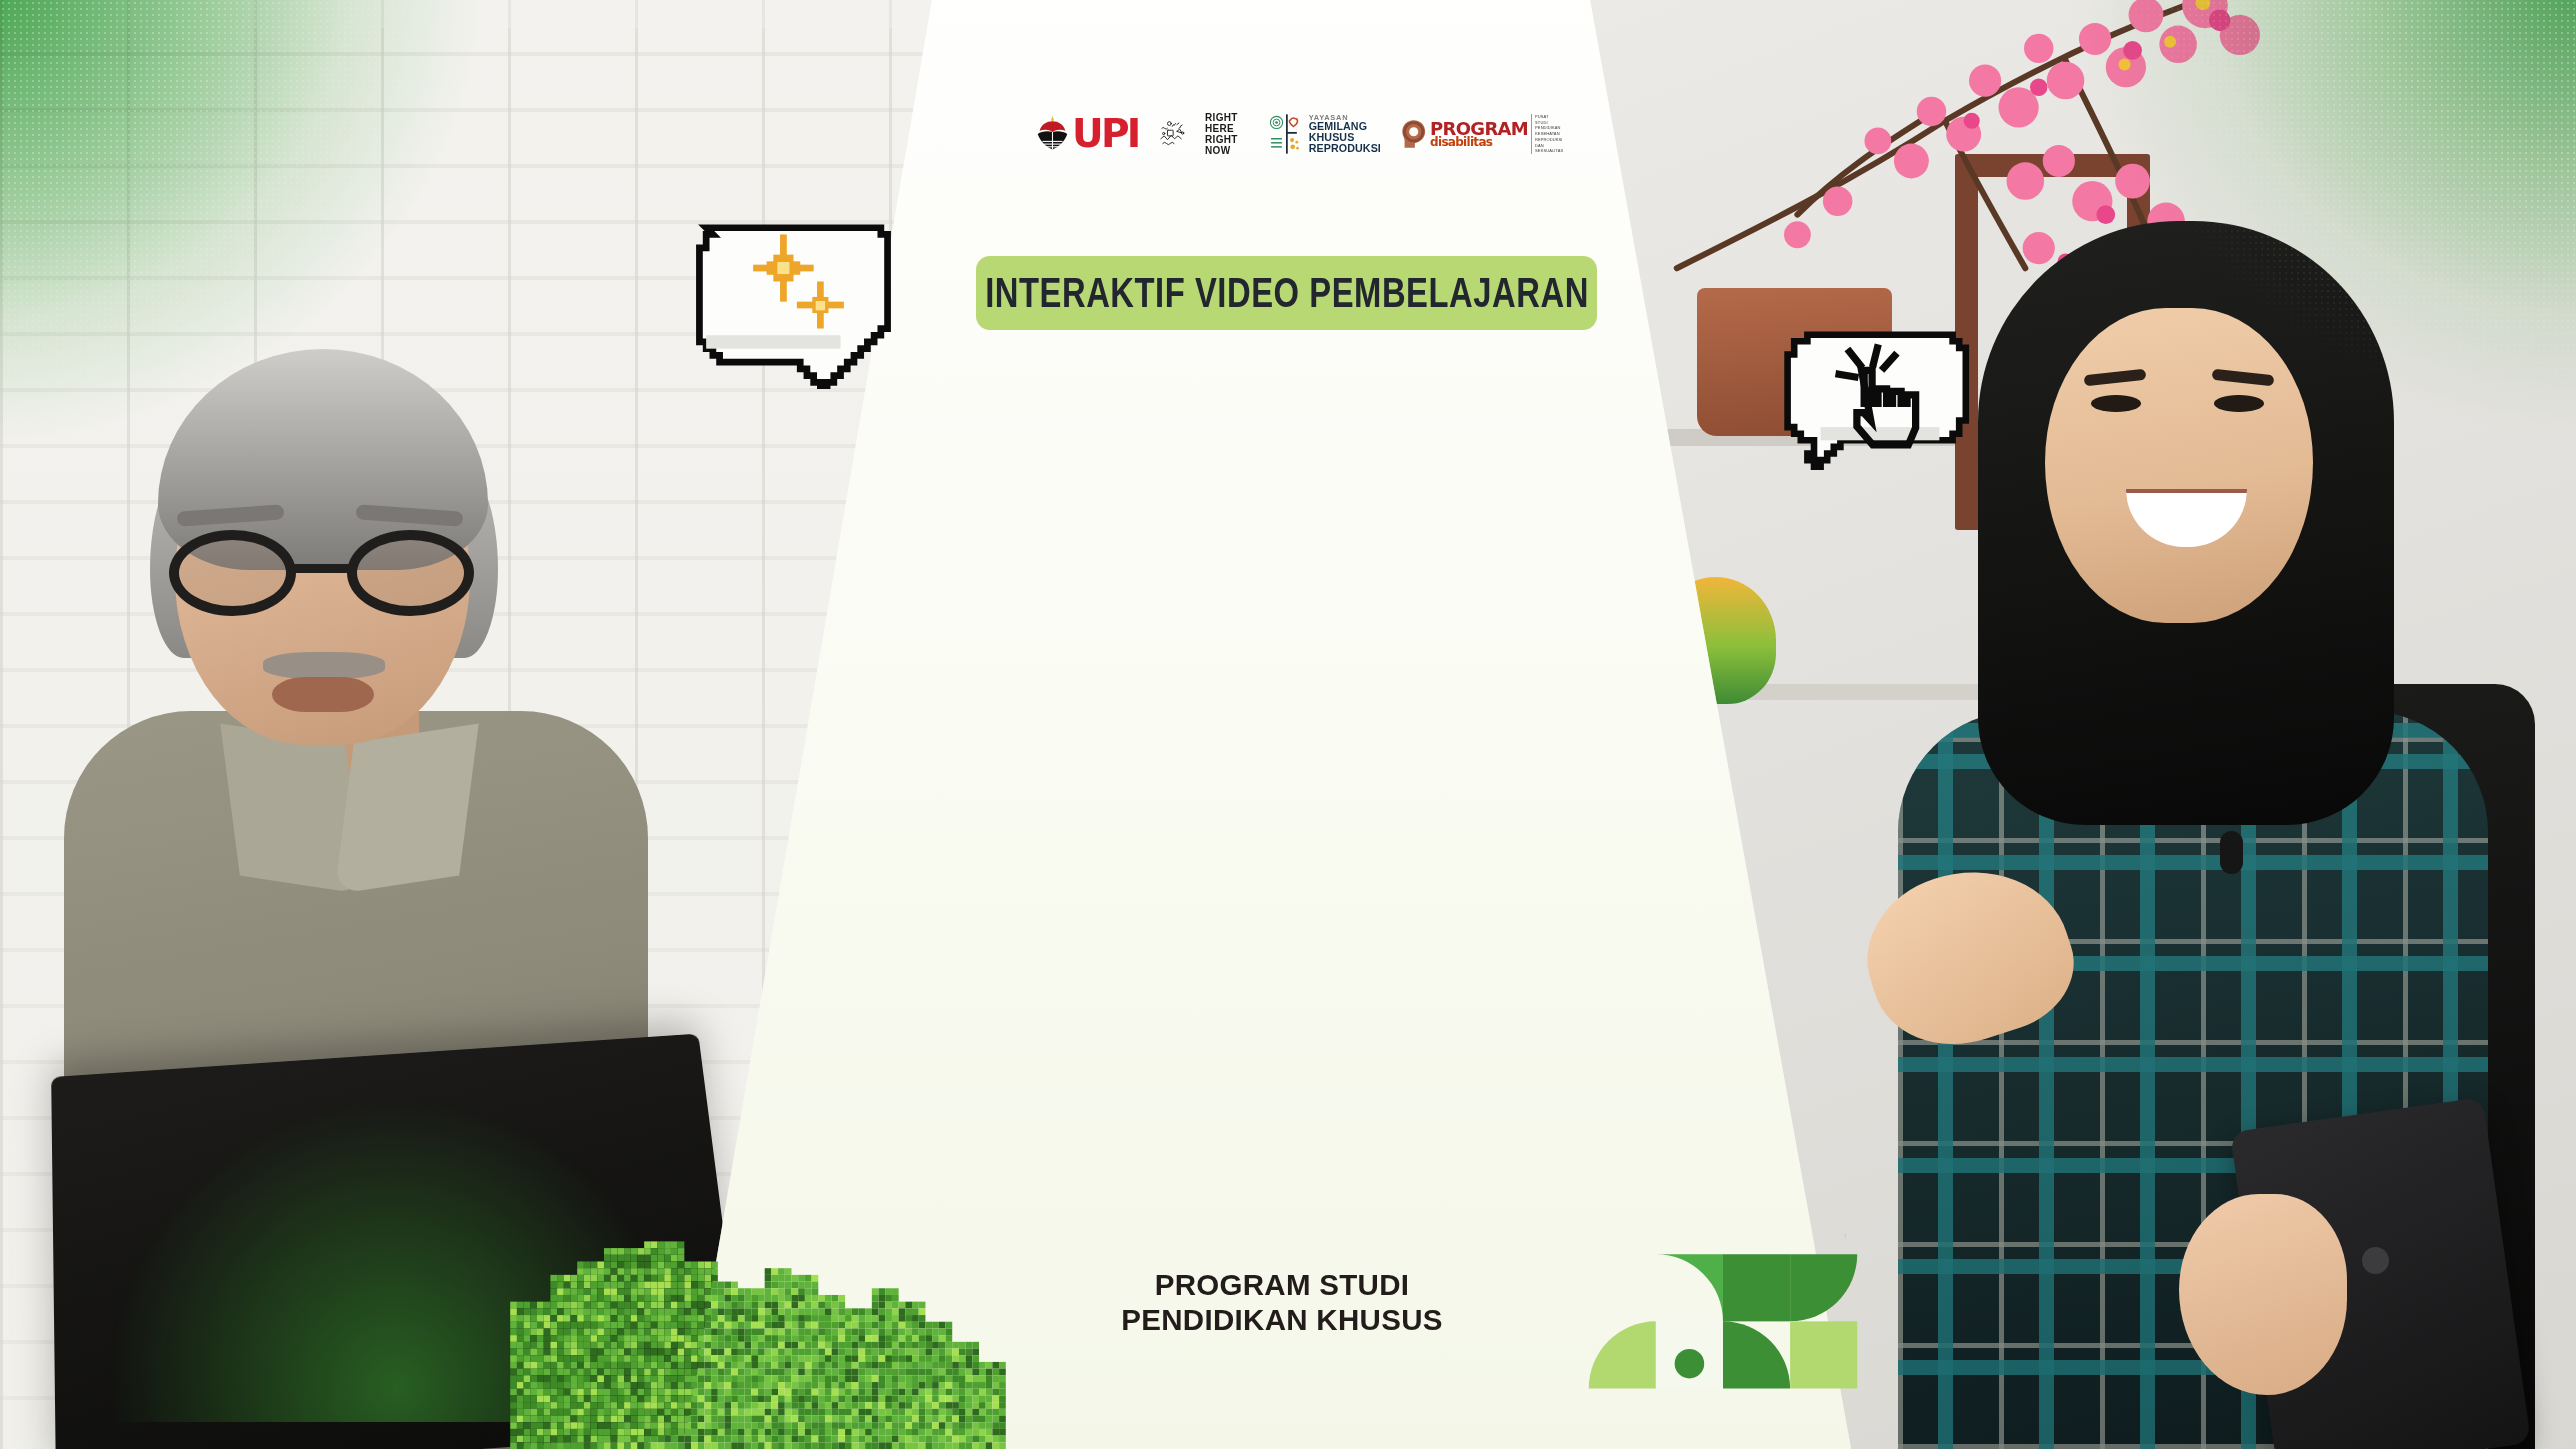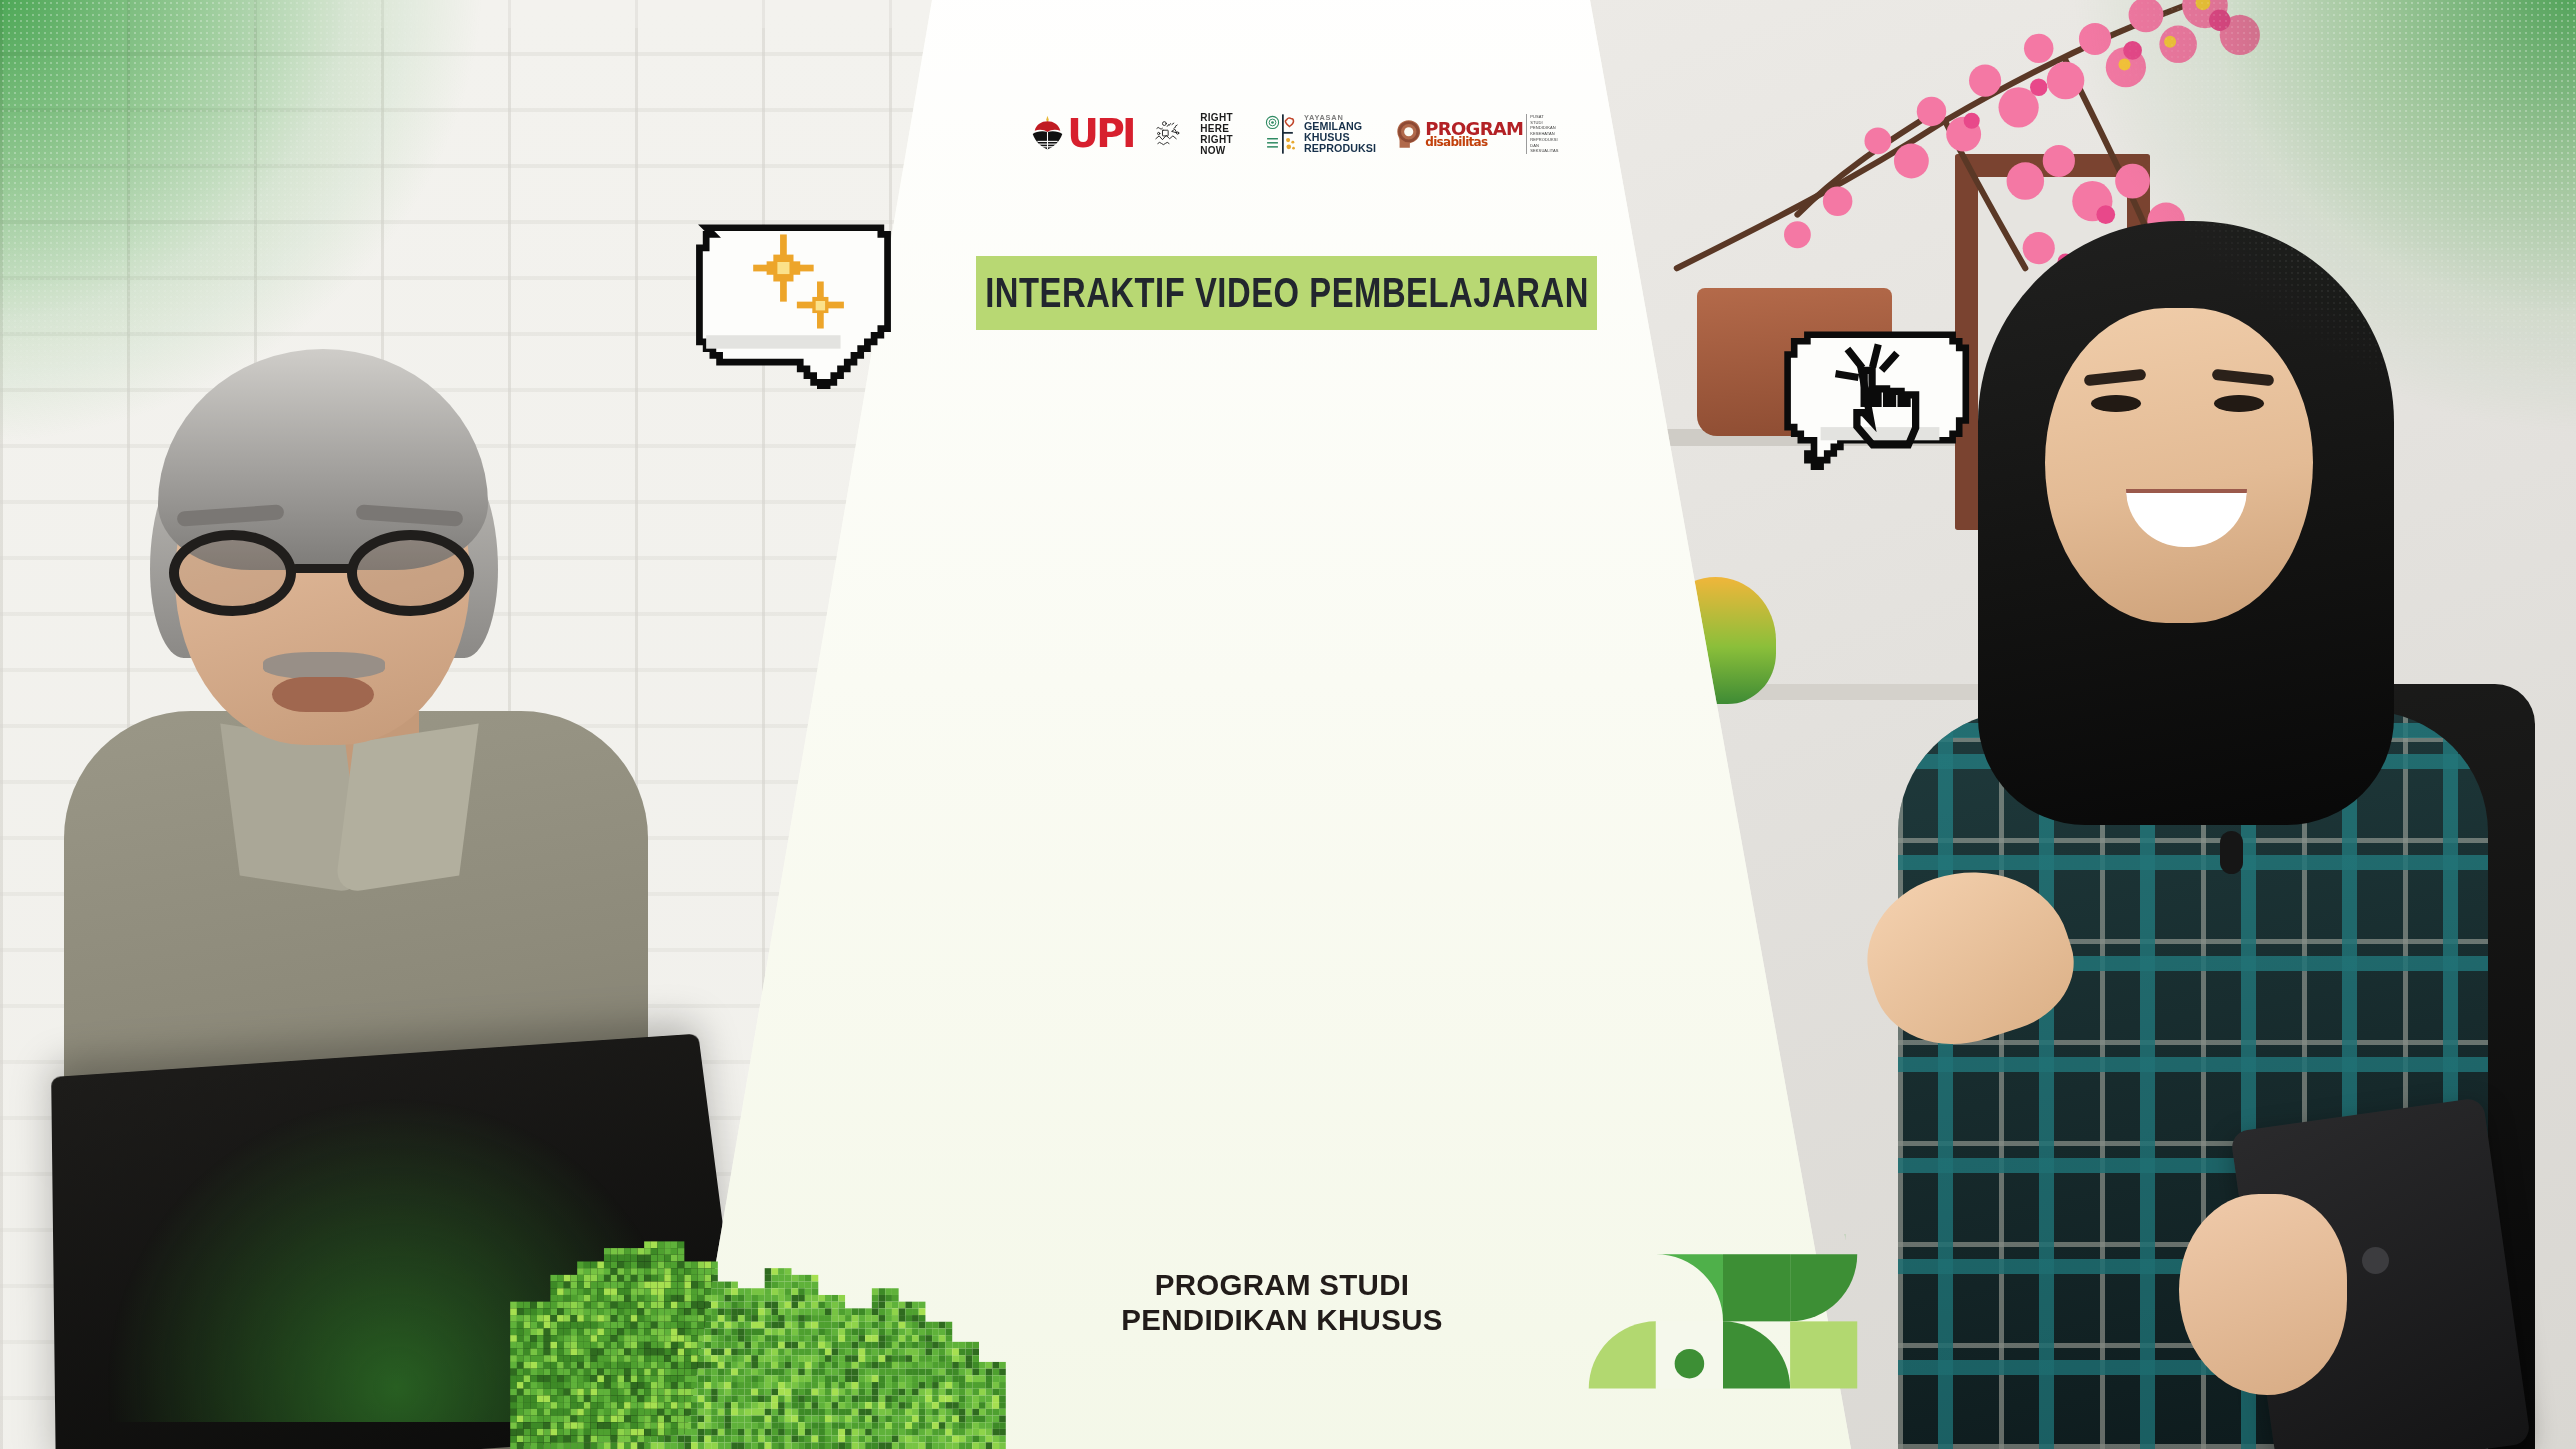--- a/index.html
+++ b/index.html
@@ -115,21 +115,21 @@
   .center-panel { position:absolute; left:0; top:0; width:2576px; height:1449px;
     background:#fbfbf3;
     clip-path: polygon(932px 0px, 1590px 0px, 1851px 1449px, 684px 1449px);
   }
   .center-panel-sheen { position:absolute; left:0; top:0; width:2576px; height:1449px;
     background:linear-gradient(180deg, rgba(255,255,255,.9) 0%, rgba(248,250,240,.6) 55%, rgba(241,246,228,.7) 100%);
     clip-path: polygon(932px 0px, 1590px 0px, 1851px 1449px, 684px 1449px);
   }
 
   
-  .logo-row { position:absolute; left:1033px; top:104px; width:530px; height:60px; display:flex; align-items:center; gap:19px;justify-content:flex-end; }
+  .logo-row { position:absolute; left:1033px; top:104px; width:530px; height:60px; display:flex; align-items:center; gap:19px; }
   .logo { display:flex; align-items:center; }
   
   .upi-mark { width:39px; height:42px; position:relative; }
   .upi-text { font-weight:900; font-size:39px; color:#d7202e; letter-spacing:-2.7px; line-height:.8; font-family:"DejaVu Sans", sans-serif; }
   
   .rhrn { display:flex; align-items:center; gap:18px; }
   .rhrn-doodle { width:42px; height:40px; }
   .rhrn-txt { font-size:10px; font-weight:900; color:#1b1b1b; line-height:1.12; letter-spacing:0.3px; }
   
   .gem { display:flex; align-items:center; gap:5.4px; }
@@ -139,21 +139,21 @@
   .gem-main { font-size:10.7px; color:#16304a; font-weight:900; letter-spacing:0.1px; }
   
   .pros { display:flex; align-items:center; gap:2.7px; position:relative; }
   .pros-head { width:32px; height:38px; }
   .pros-words { line-height:.88; }
   .pros-1 { font-size:18px; font-weight:900; color:#b32125; letter-spacing:-0.7px; font-family:"DejaVu Sans", sans-serif; }
   .pros-2 { font-size:12px; font-weight:900; color:#c2410c; letter-spacing:-0.7px; font-family:"DejaVu Sans", sans-serif; }
   .pros-sub { font-size:4px; color:#3a3a3a; line-height:1.45; padding-left:3.4px; border-left:1.3px solid #9b9b9b; letter-spacing:0.1px; }
 
   
-  .banner { position:absolute; left:976px; top:256px; width:621px; height:74px; background:#b8d873; display:flex; align-items:center; justify-content:center; }
+  .banner { position:absolute; left:976px; top:256px; width:621px; height:74px; background:#b8d873; display:flex; align-items:center; justify-content:center;border-radius:14px; }
   .banner-txt { font-family:"Liberation Sans Narrow","Liberation Sans",sans-serif; font-weight:700; font-size:42px;
     color:#22262e; letter-spacing:0.7px; transform:scaleX(.78); transform-origin:center; white-space:nowrap; }
 
   
   .title-wrap { position:absolute; left:775px; top:392px; width:1020px; }
   .title-line { background:#f2f7df; color:#22341f; font-weight:900;
     font-family:"Liberation Sans Narrow","Liberation Sans",sans-serif;
     font-size:75px; line-height:1.0; letter-spacing:-0.7px; text-align:center; white-space:nowrap;
     padding:10.7px 17.4px; display:table; margin:0 auto; }
   .title-line.l1 { transform:scaleX(.9); }

